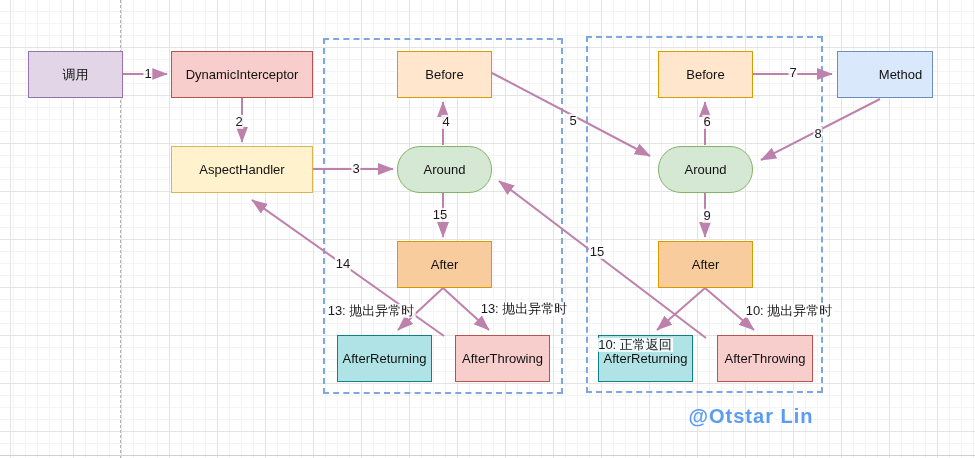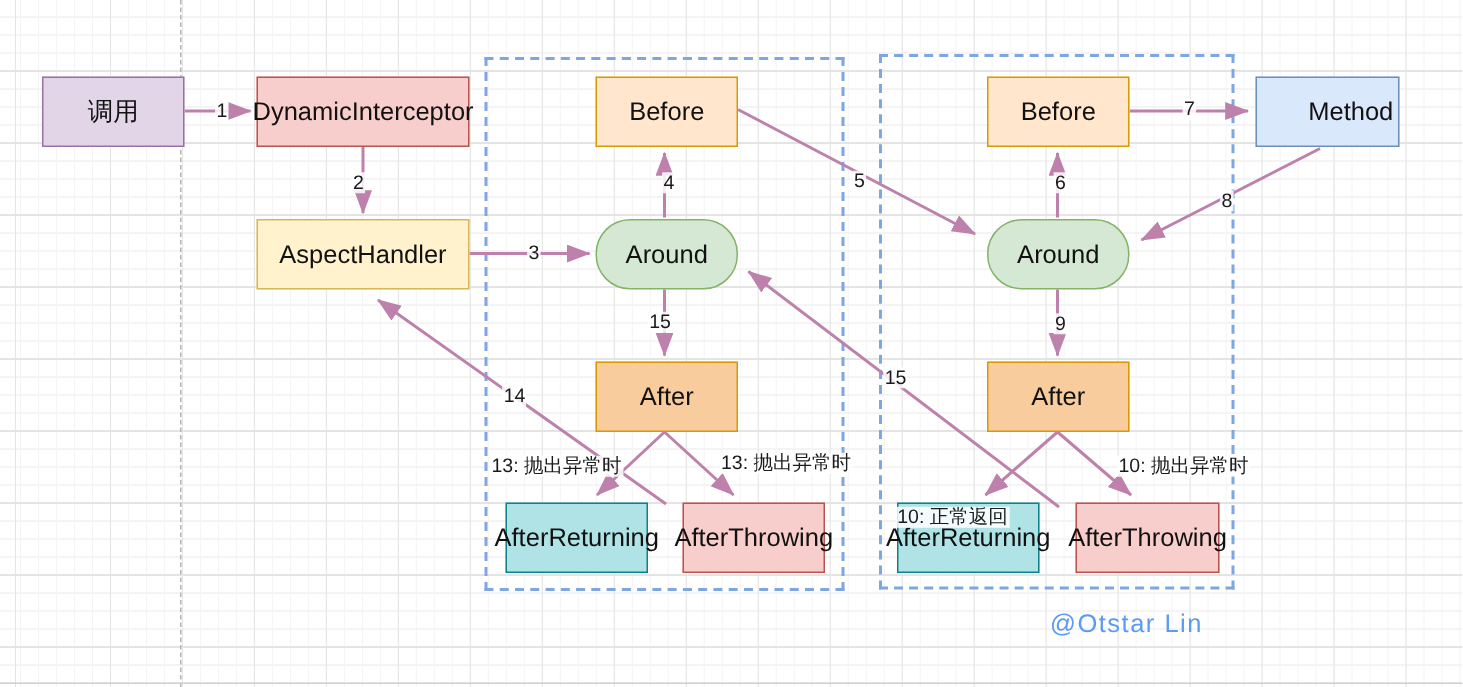--- a/index.html
+++ b/index.html
@@ -31,21 +31,21 @@
     position: absolute;
     border: 2px dashed #7ea6e0;
     background: transparent;
   }
   .group1 { left: 323px; top: 38px;  width: 236px; height: 352px; }
   .group2 { left: 586px; top: 36px;  width: 233px; height: 353px; }
   .node {
     position: absolute;
     box-sizing: border-box;
     display: flex; align-items: center; justify-content: center;
-    font-size: 17px; color: #111;
+    font-size: 13px; color: #111;
     border: 1px solid #000;
     text-align: center;
     white-space: nowrap;
   }
   .purple     { background: #e1d5e7; border-color: #9673a6; }
   .red        { background: #f8cecc; border-color: #b85450; }
   .yellow     { background: #fff2cc; border-color: #d6b656; }
   .orange     { background: #ffe6cc; border-color: #d79b00; }
   .deeporange { background: #f9cc9d; border-color: #d79b00; }
   .green      { background: #d5e8d4; border-color: #82b366; border-radius: 23px; }
@@ -60,22 +60,22 @@
     font-size: 13px; color: #1a1a1a;
     background: rgba(255,255,255,0.85);
     padding: 0 1px;
     white-space: nowrap;
     line-height: 1.1;
   }
   .watermark {
     position: absolute;
     left: 751px; top: 416px;
     transform: translate(-50%, -50%);
-    font-size: 17px;
-    font-weight: normal;
+    font-size: 20px;
+    font-weight: bold;
     letter-spacing: 1px;
     color: #5b9bf2;
     white-space: nowrap;
   }
 </style>
 </head>
 <body>
 
 <div class="canvas">
 

